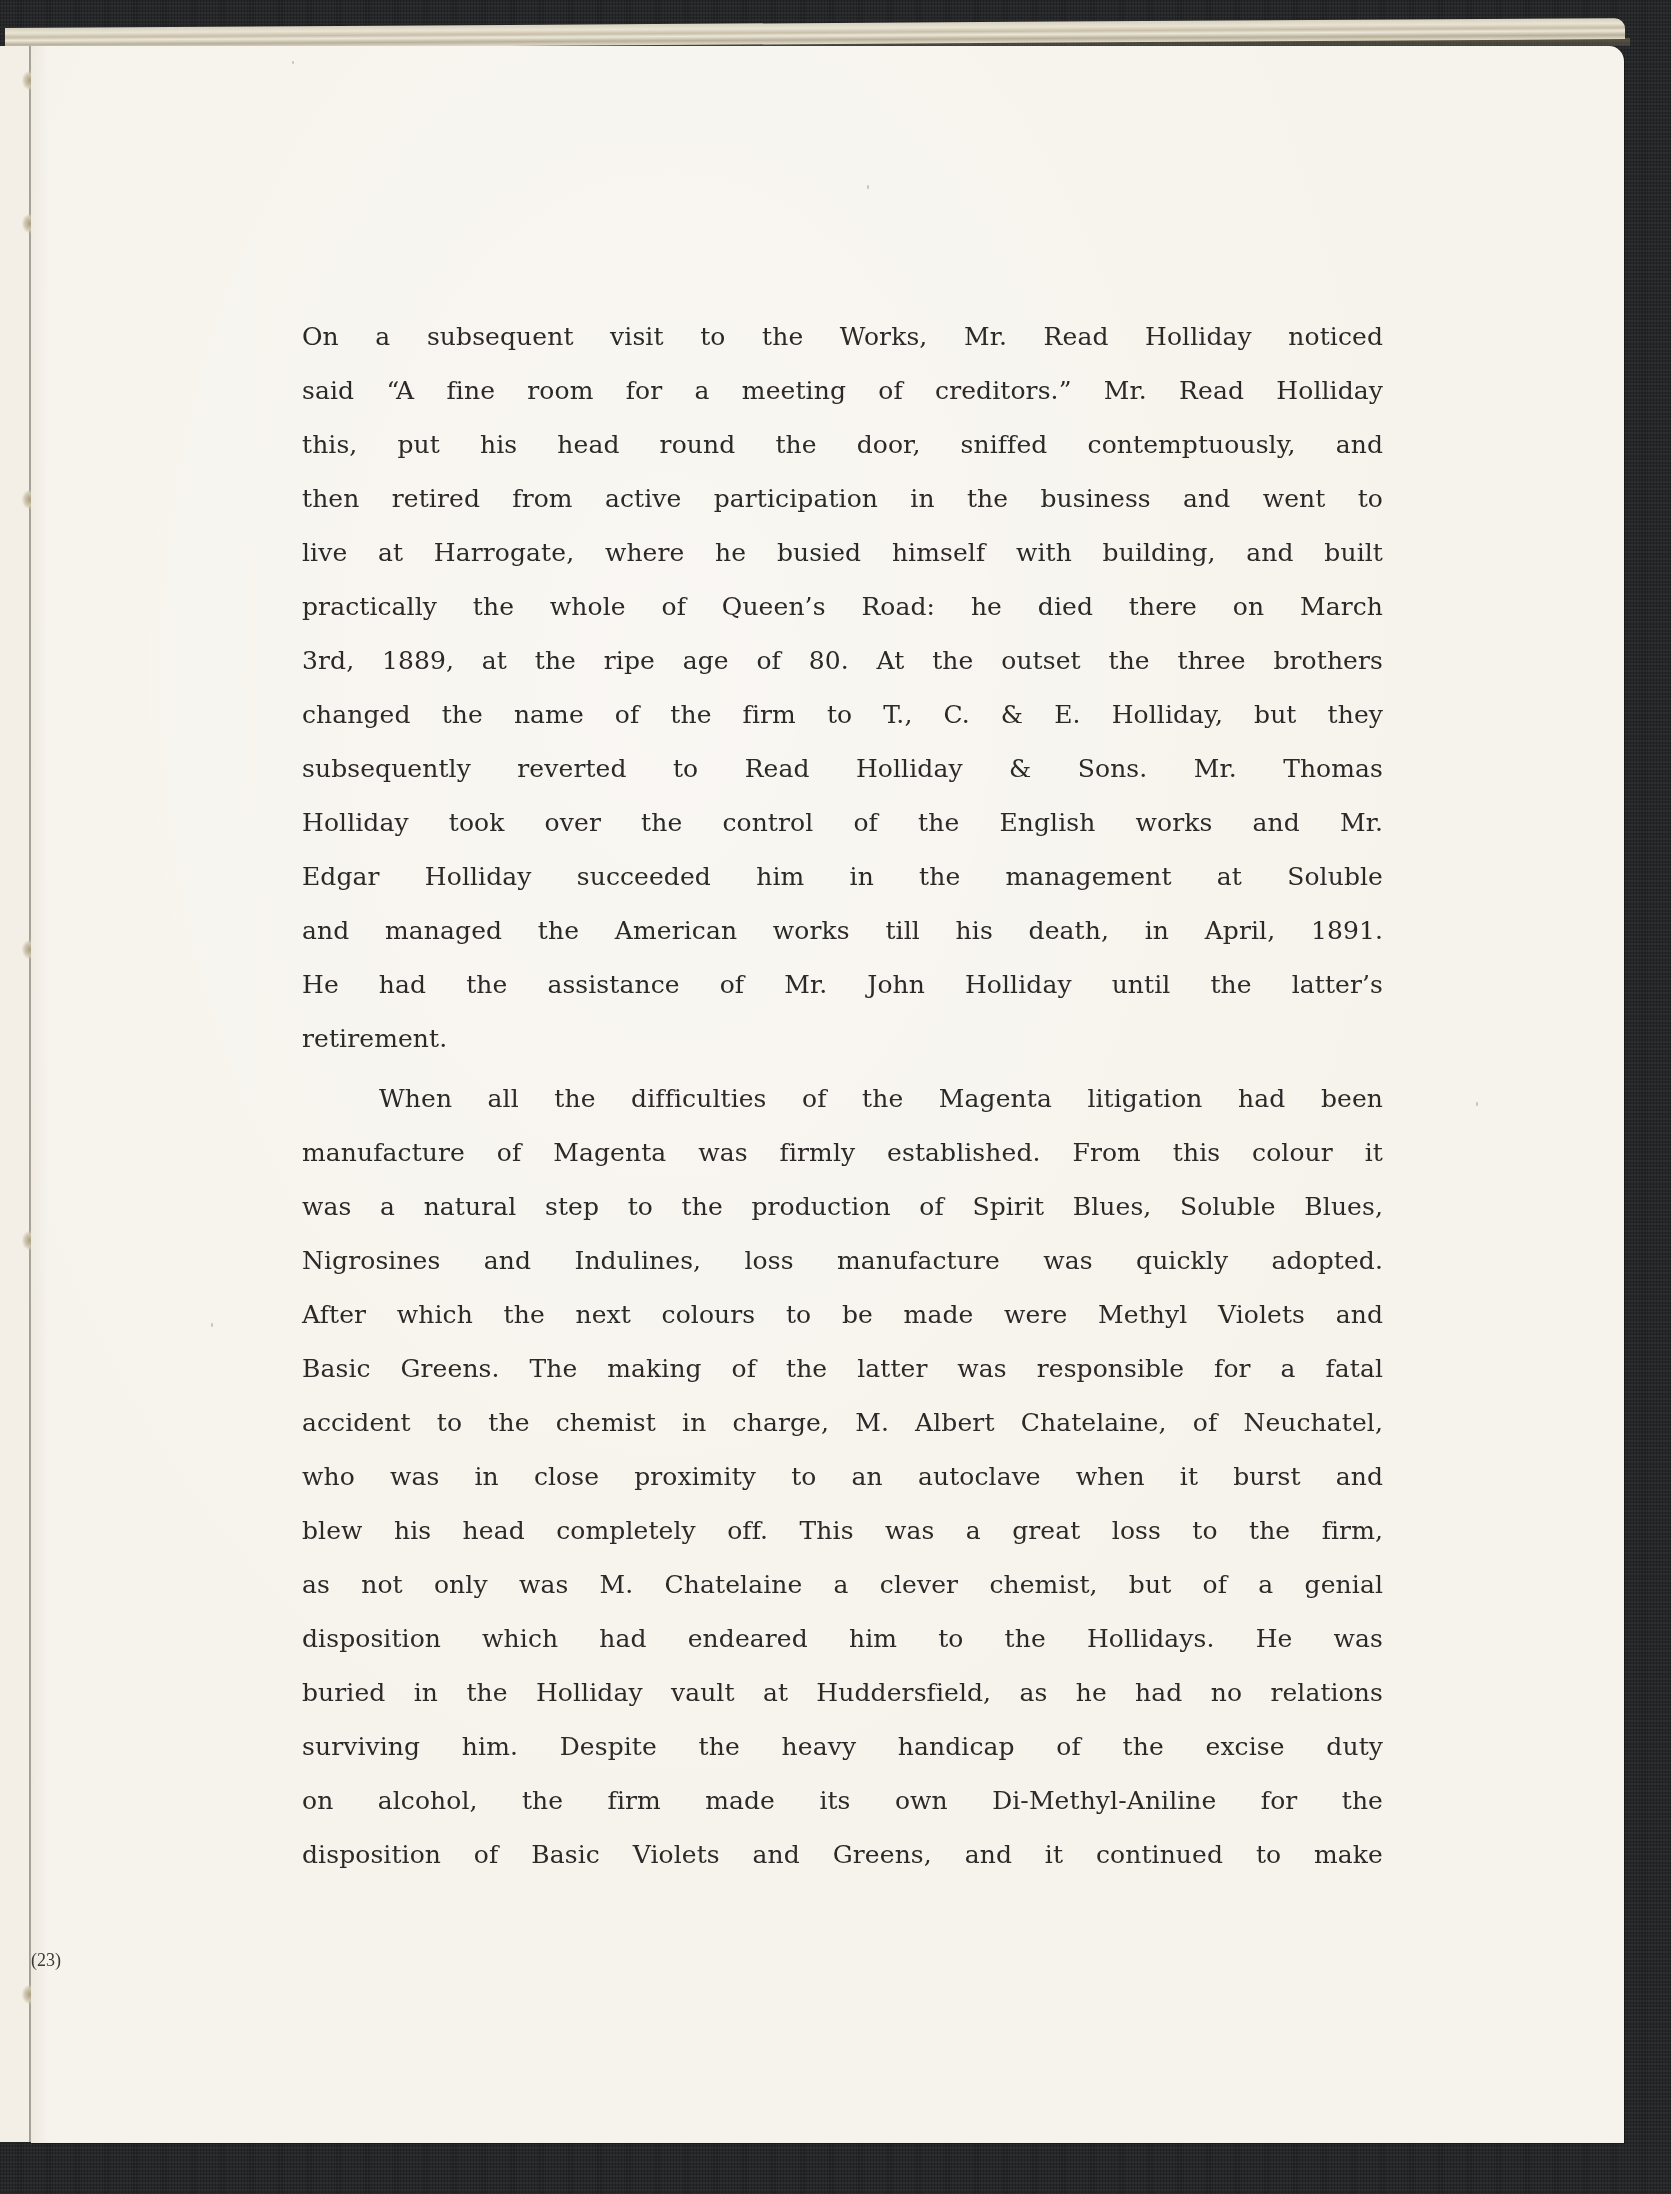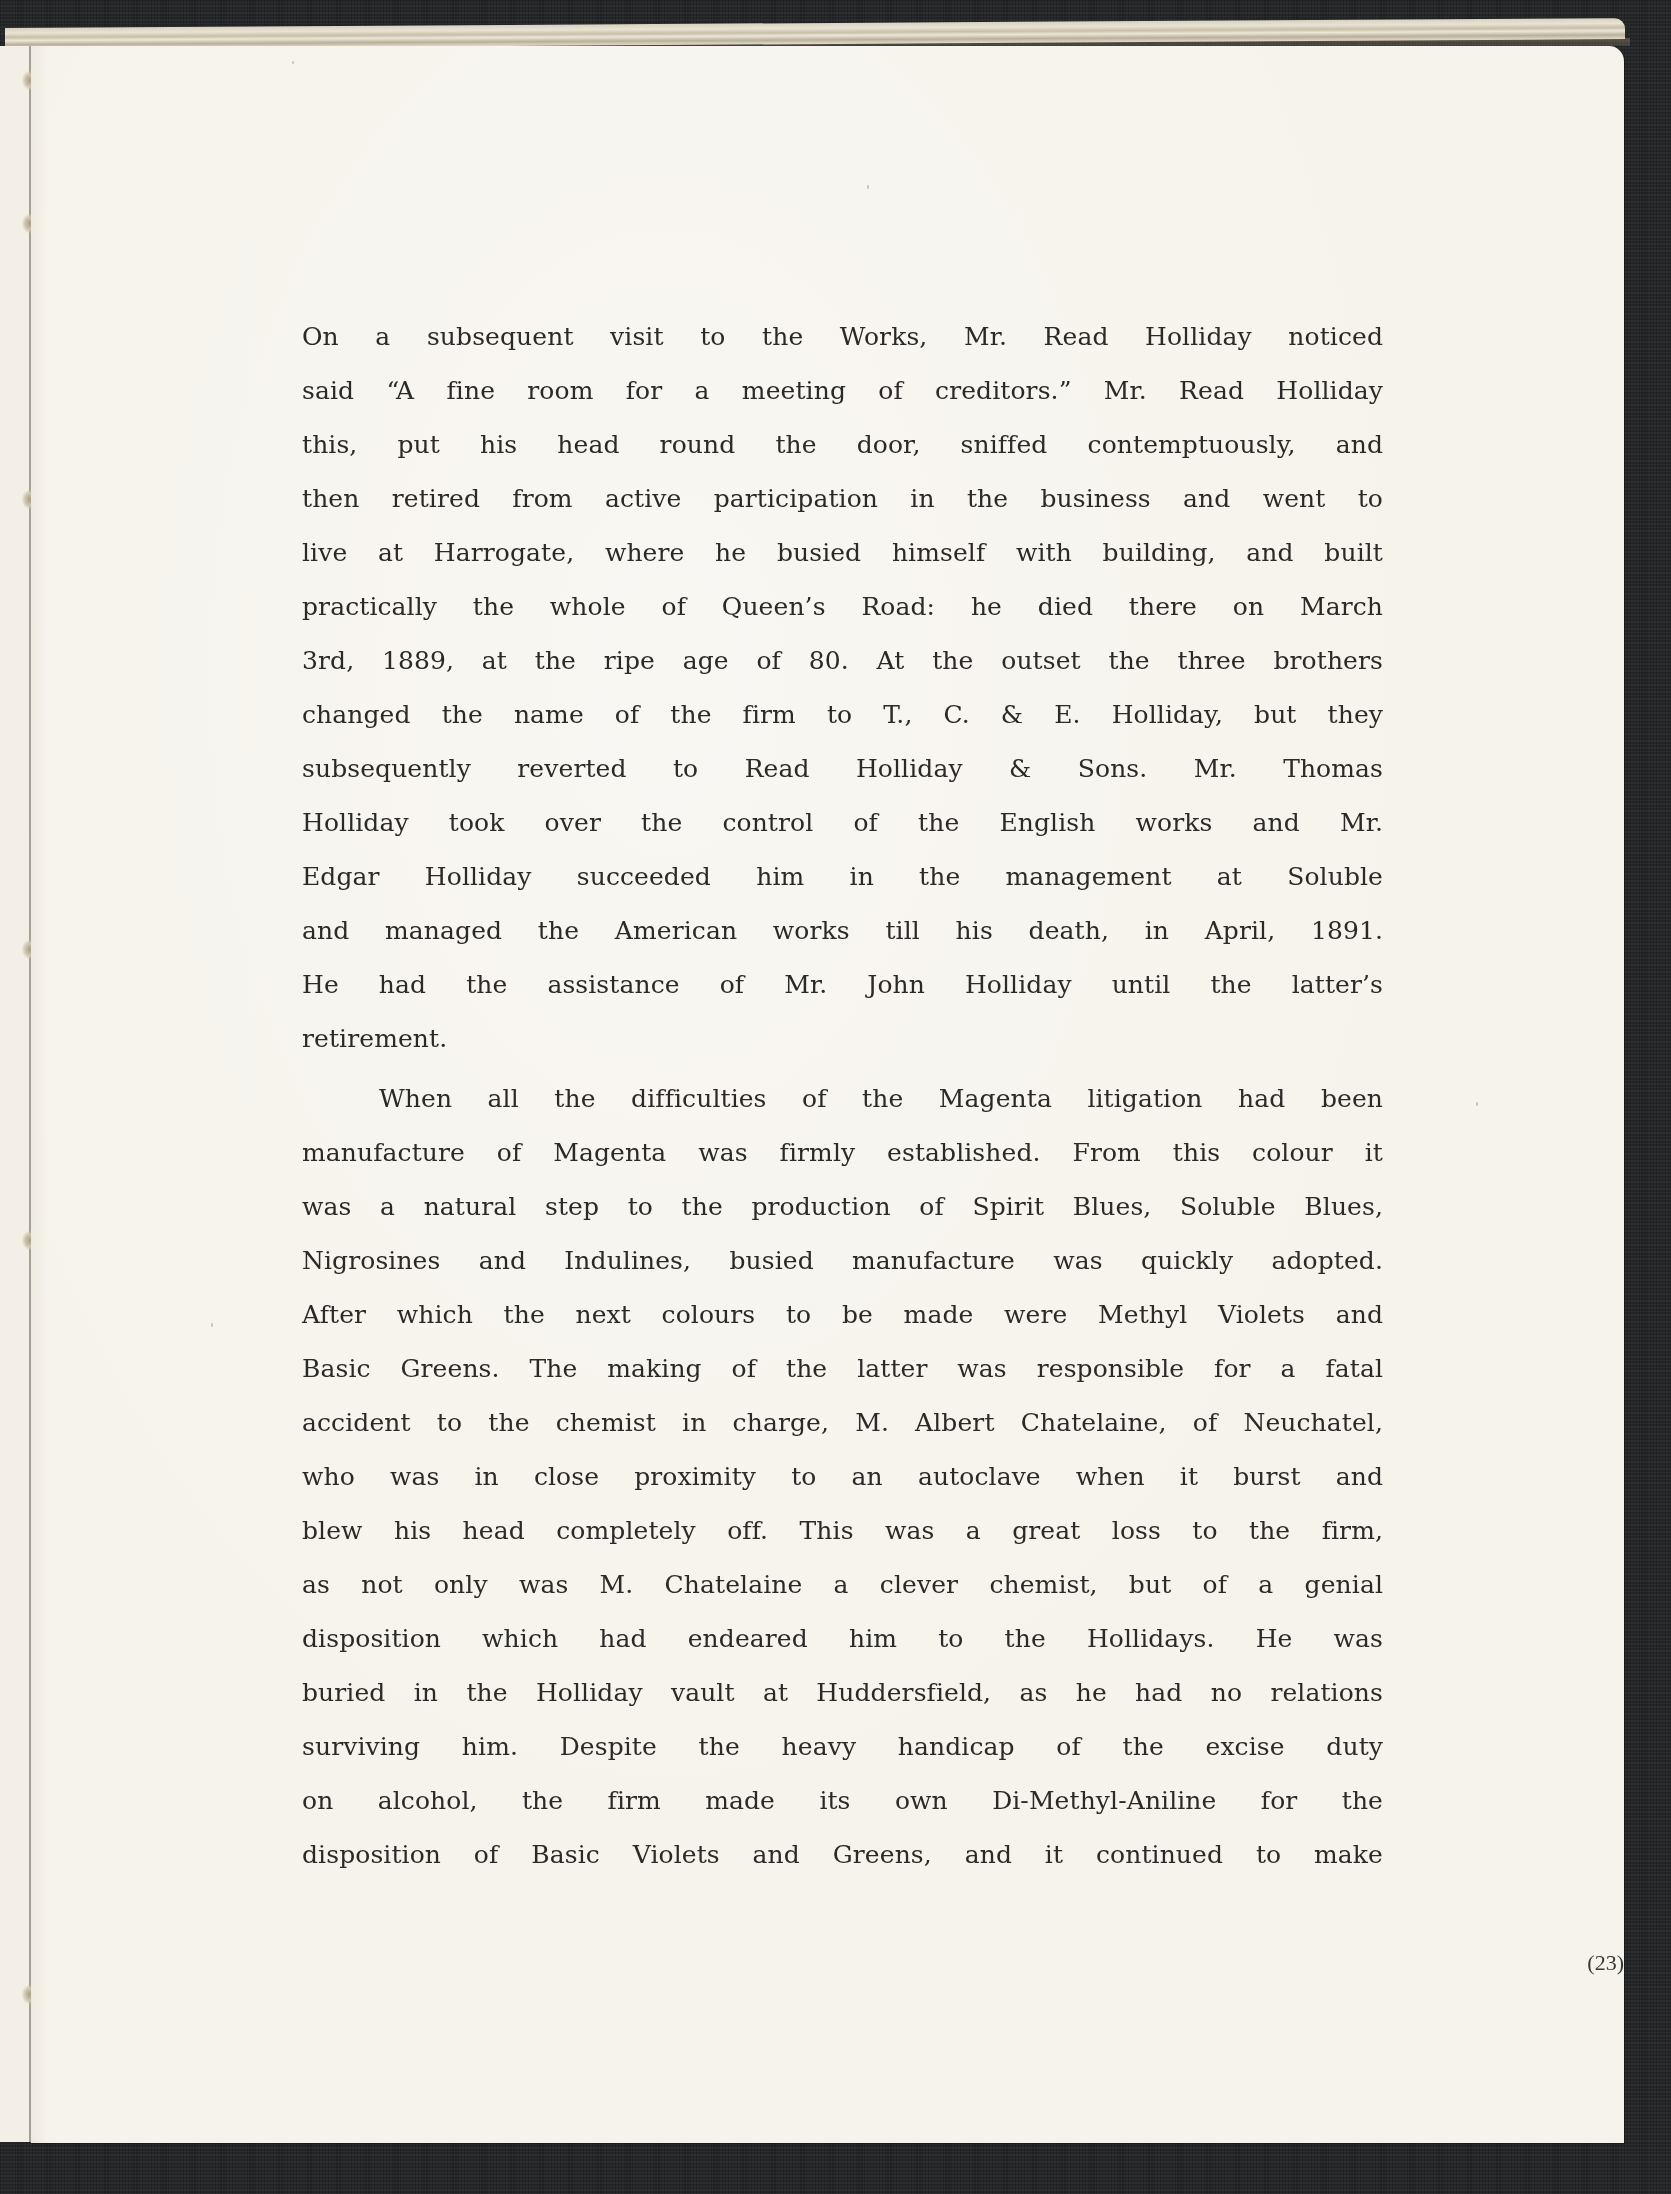--- a/index.html
+++ b/index.html
@@ -106,23 +106,23 @@
       overflow: visible;
     }
     .line.last {
       text-align-last: left;
     }
     .page-number {
       position: absolute;
       left: 0;
       width: 100%;
       top: 1904px;
-      text-align: right;
+      text-align: left;
       font-family: "Liberation Serif", "DejaVu Serif", serif;
-      font-size: 22px;
+      font-size: 18px;
       color: #3a3835;
     }
     .speck {
       position: absolute;
       width: 1.7px;
       height: 3.5px;
       background: #b8b09c;
       border-radius: 1.2px;
       opacity: 0.7;
     }
@@ -163,21 +163,21 @@
         <span class="line">Holliday took over the control of the English works and Mr.</span>
         <span class="line">Edgar Holliday succeeded him in the management at Soluble</span>
         <span class="line">and managed the American works till his death, in April, 1891.</span>
         <span class="line">He had the assistance of Mr. John Holliday until the latter’s</span>
         <span class="line last">retirement.</span>
       </p>
       <p class="para second">
         <span class="line" style="padding-left:77px;text-indent:0;">When all the difficulties of the Magenta litigation had been</span>
         <span class="line" style="text-indent:0;">manufacture of Magenta was firmly established.  From this colour it</span>
         <span class="line" style="text-indent:0;">was a natural step to the production of Spirit Blues, Soluble Blues,</span>
-        <span class="line" style="text-indent:0;">Nigrosines and Indulines, busied manufacture was quickly adopted.</span>
+        <span class="line" style="text-indent:0;">Nigrosines and Indulines, loss manufacture was quickly adopted.</span>
         <span class="line" style="text-indent:0;">After which the next colours to be made were Methyl Violets and</span>
         <span class="line" style="text-indent:0;">Basic Greens.  The making of the latter was responsible for a fatal</span>
         <span class="line" style="text-indent:0;">accident to the chemist in charge, M. Albert Chatelaine, of Neuchatel,</span>
         <span class="line" style="text-indent:0;">who was in close proximity to an autoclave when it burst and</span>
         <span class="line" style="text-indent:0;">blew his head completely off.  This was a great loss to the firm,</span>
         <span class="line" style="text-indent:0;">as not only was M. Chatelaine a clever chemist, but of a genial</span>
         <span class="line" style="text-indent:0;">disposition which had endeared him to the Hollidays.  He was</span>
         <span class="line" style="text-indent:0;">buried in the Holliday vault at Huddersfield, as he had no relations</span>
         <span class="line" style="text-indent:0;">surviving him.  Despite the heavy handicap of the excise duty</span>
         <span class="line" style="text-indent:0;">on alcohol, the firm made its own Di-Methyl-Aniline for the</span>

